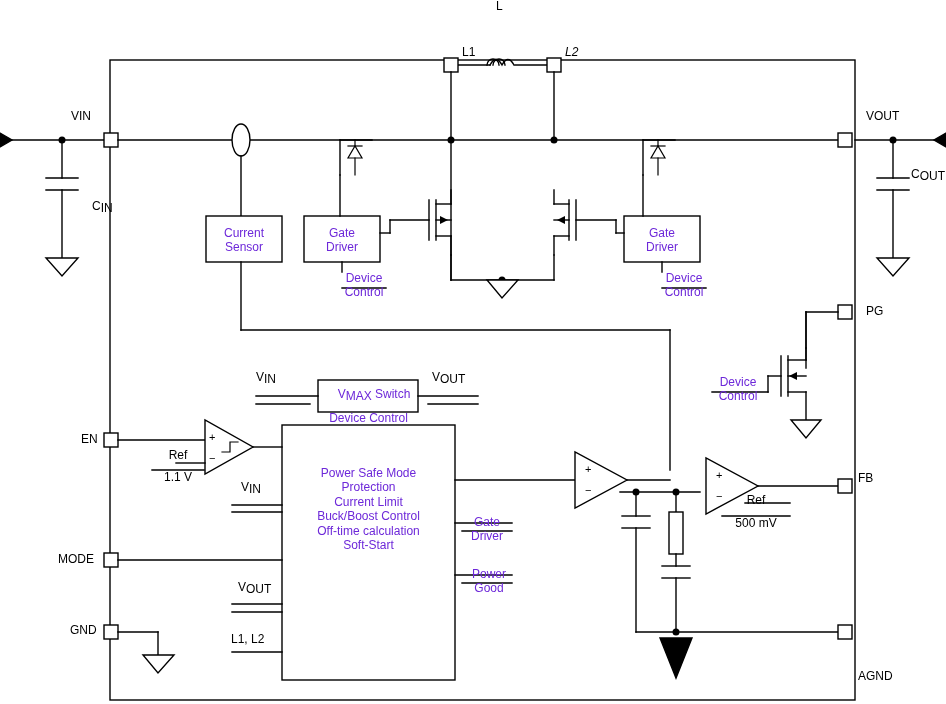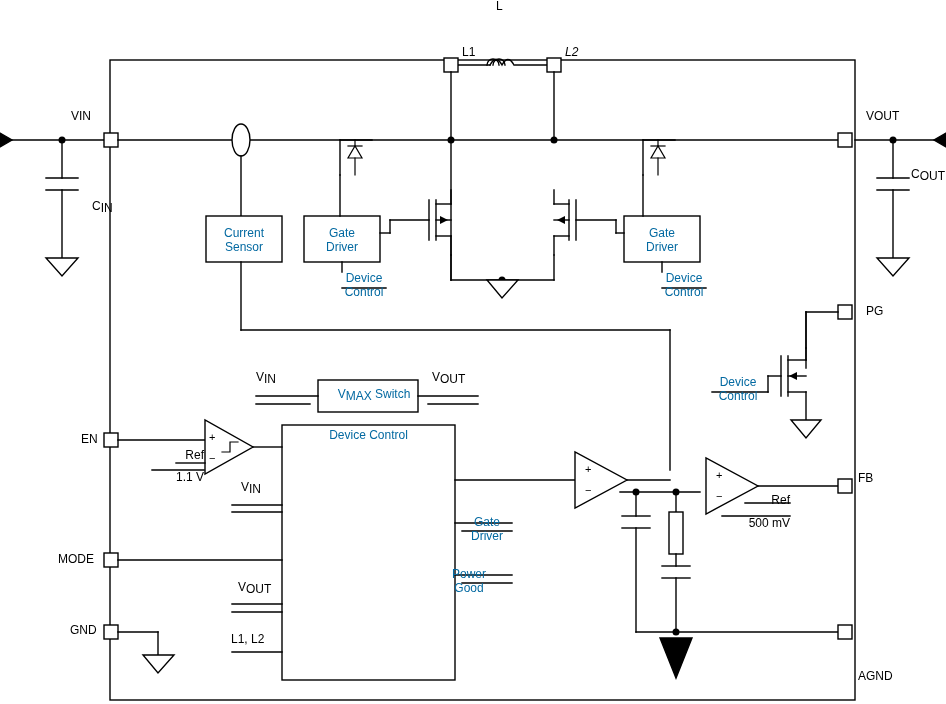--- a/index.html
+++ b/index.html
@@ -26,34 +26,34 @@
   }
   .lbl {
     position: absolute;
     font-family: "Liberation Sans", sans-serif;
     font-size: 12px;
     color: #000;
     white-space: nowrap;
     line-height: 1.15;
   }
   .lbl.c {
-    text-align: right;
+    text-align: center;
   }
   .sub {
     font-size: 12px;
     vertical-align: baseline;
     position: relative;
     top: 2px;
   }
   .boxtext {
     position: absolute;
     font-size: 12px;
     text-align: center;
     line-height: 1.2;
-    color: #0369a1;
+    color: #6d28d9;
   }
 </style>
 </head>
 <body>
 
 <div id="canvas">
 
   <svg class="layer" viewBox="0 0 946 704">
     <g stroke="#000" stroke-width="1.4" fill="none" stroke-linecap="square">
 
@@ -292,28 +292,36 @@
 
   <div class="boxtext" style="left:318px; top:387px; width:112px;"><span>V</span><span class="sub">MAX</span><span> Switch</span></div>
   <div class="lbl" style="left:256px; top:371px;"><span>V</span><span class="sub">IN</span></div>
   <div class="lbl" style="left:432px; top:371px;"><span>V</span><span class="sub">OUT</span></div>
 
   <div class="lbl" style="left:209px; top:431px; font-size:11px;">+</div>
   <div class="lbl" style="left:209px; top:452px; font-size:11px;">−</div>
   <div class="lbl c" style="left:152px; top:449px; width:52px;">Ref</div>
   <div class="lbl c" style="left:152px; top:471px; width:52px;">1.1 V</div>
 
-  <div class="boxtext" style="left:282px; top:428px; width:173px;">Device Control</div>
+  <div class="boxtext" style="left:282px; top:411px; width:173px;">Device Control</div>
+  <div class="boxtext" style="left:282px; top:466px; width:173px;">
+    <div>Power Safe Mode</div>
+    <div>Protection</div>
+    <div>Current Limit</div>
+    <div>Buck/Boost Control</div>
+    <div>Off-time calculation</div>
+    <div>Soft-Start</div>
+  </div>
 
   <div class="lbl" style="left:241px; top:481px;"><span>V</span><span class="sub">IN</span></div>
   <div class="lbl" style="left:238px; top:581px;"><span>V</span><span class="sub">OUT</span></div>
   <div class="lbl" style="left:231px; top:633px;">L1, L2</div>
 
   <div class="boxtext" style="left:462px; top:515px; width:50px; text-align:center;">Gate<br>Driver</div>
-  <div class="boxtext" style="left:442px; top:567px; width:54px; text-align:center;">Power<br>Good</div>
+  <div class="boxtext" style="left:462px; top:567px; width:54px; text-align:center;">Power<br>Good</div>
 
   <div class="lbl" style="left:585px; top:463px; font-size:11px;">+</div>
   <div class="lbl" style="left:585px; top:484px; font-size:11px;">−</div>
 
   <div class="lbl" style="left:716px; top:469px; font-size:11px;">+</div>
   <div class="lbl" style="left:716px; top:490px; font-size:11px;">−</div>
   <div class="lbl c" style="left:722px; top:494px; width:68px;">Ref</div>
   <div class="lbl c" style="left:722px; top:517px; width:68px;">500 mV</div>
 
 </div>

